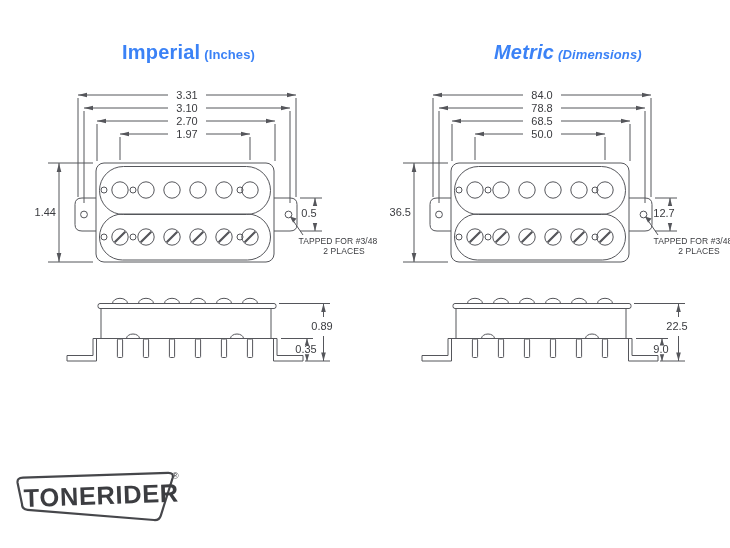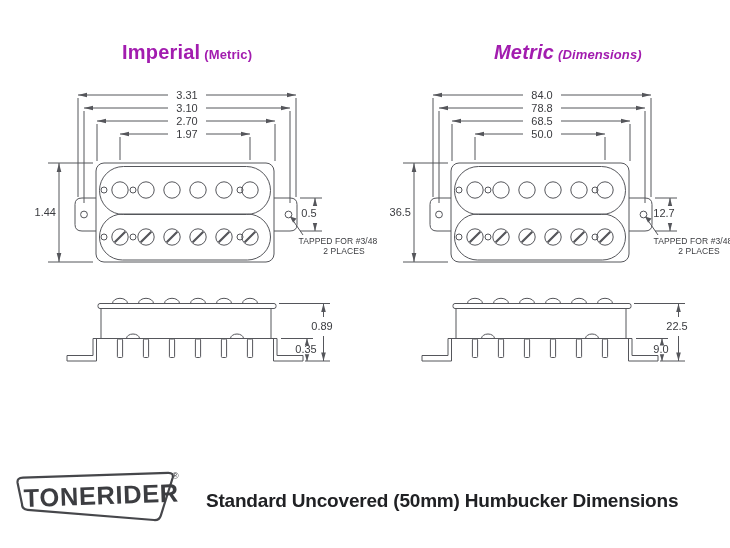--- a/index.html
+++ b/index.html
@@ -2,21 +2,21 @@
 <html><head>
 <meta charset="utf-8">
 <style>
   html,body{margin:0;padding:0;background:#e8e8e8;}
   .page{
     position:relative;width:730px;height:548px;background:#ffffff;
     font-family:"Liberation Sans", sans-serif;overflow:hidden;
   }
   .title{
     position:absolute;display:flex;align-items:baseline;gap:4px;
-    color:#a21caf;white-space:nowrap;
+    color:#3b82f6;white-space:nowrap;
   }
   .title .main{font-size:20px;font-weight:700;letter-spacing:.2px;}
   .title .unit{font-size:13px;font-weight:700;letter-spacing:.1px;}
   .title-imperial{left:122px;top:41px;}
   .title-metric{left:494px;top:41px;font-style:italic;}
   .caption{
     position:absolute;left:206px;top:490px;
     font-size:19px;font-weight:600;letter-spacing:-0.2px;color:#202124;
     white-space:nowrap;
   }
@@ -28,21 +28,21 @@
   .logo-text{font-size:25.5px;font-weight:700;letter-spacing:.6px;fill:#3c3d41;}
   .logo-reg{font-size:9px;fill:#3c3d41;}
 </style>
 </head>
 <body>
 
 <div class="page">
 
   <div class="title title-imperial">
     <span class="main">Imperial</span>
-    <span class="unit">(Metric)</span>
+    <span class="unit">(Inches)</span>
   </div>
   <div class="title title-metric">
     <span class="main">Metric</span>
     <span class="unit">(Dimensions)</span>
   </div>
 
   <svg width="730" height="430" viewBox="0 0 730 430">
     <defs>
 
       <g id="topview" stroke="#55565b" stroke-width="1" fill="none">
@@ -179,15 +179,14 @@
       <text class="dim-label" x="661" y="352.5" text-anchor="middle">9.0</text>
     </g>
   </svg>
 
   <svg class="logo-svg" width="178" height="60" viewBox="0 0 178 60">
     <path d="M 10,11.6 L 155,6.8 Q 161,6.6 159.6,12 L 147.8,49.6 Q 146.4,54.4 141,54 L 14.6,43.8 Q 9,43.3 9,38 L 4.6,17 Q 3.8,11.8 10,11.6 Z" fill="none" stroke="#46474b" stroke-width="2.2"></path>
     <text class="logo-text" x="11" y="41" transform="rotate(-2 11 41)">TONERIDER</text>
     <text class="logo-reg" x="159" y="13">®</text>
   </svg>
 
-  <div class="caption">Standard Uncovered (50mm) Humbucker Dimensions</div>
 
 </div>
 
 </body></html>

